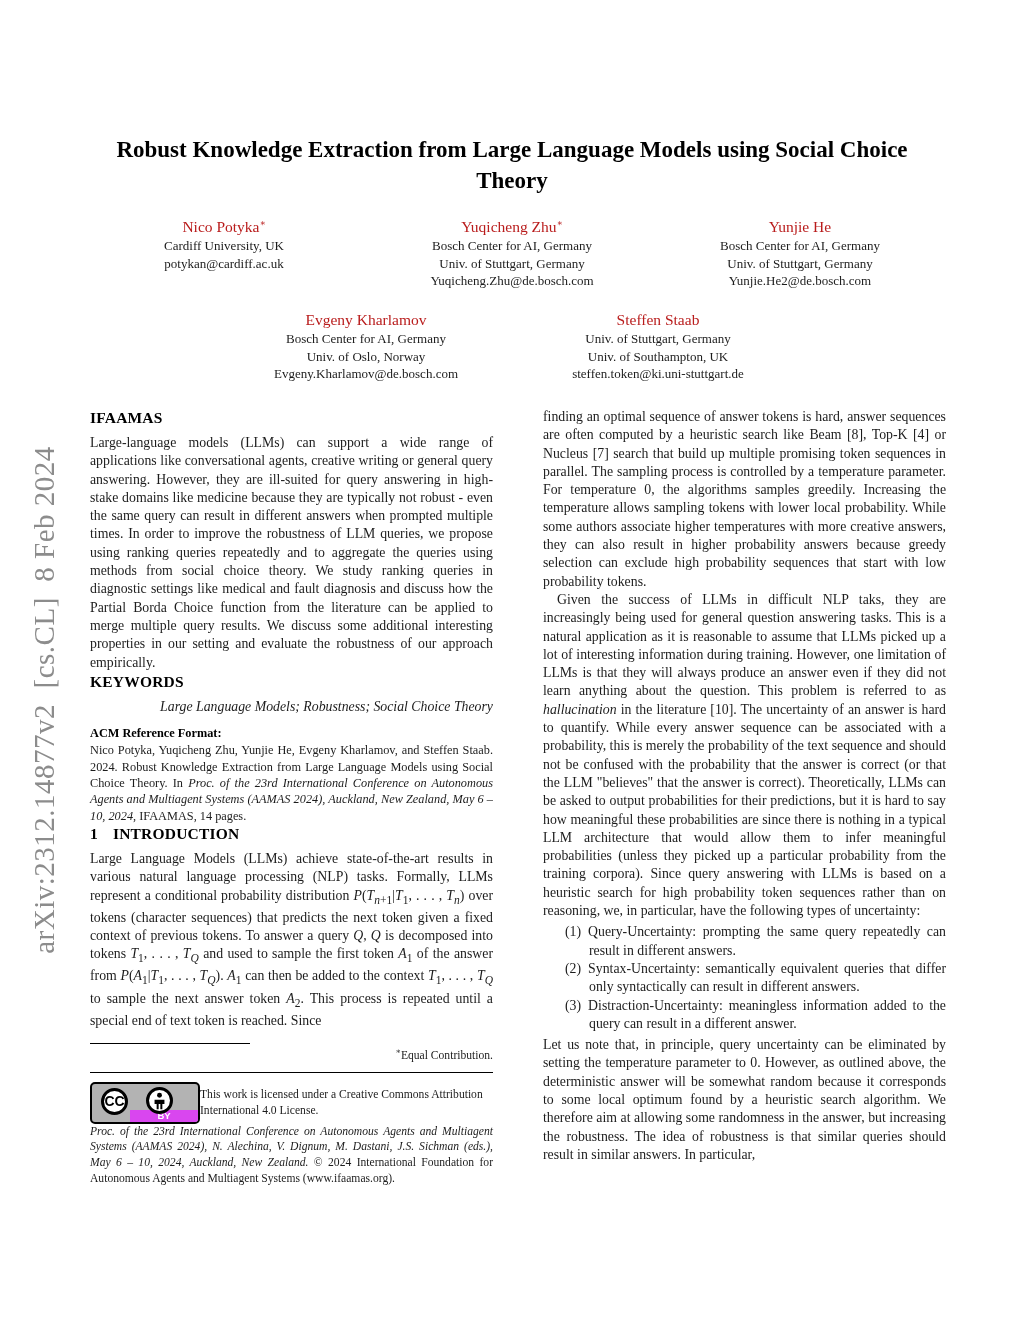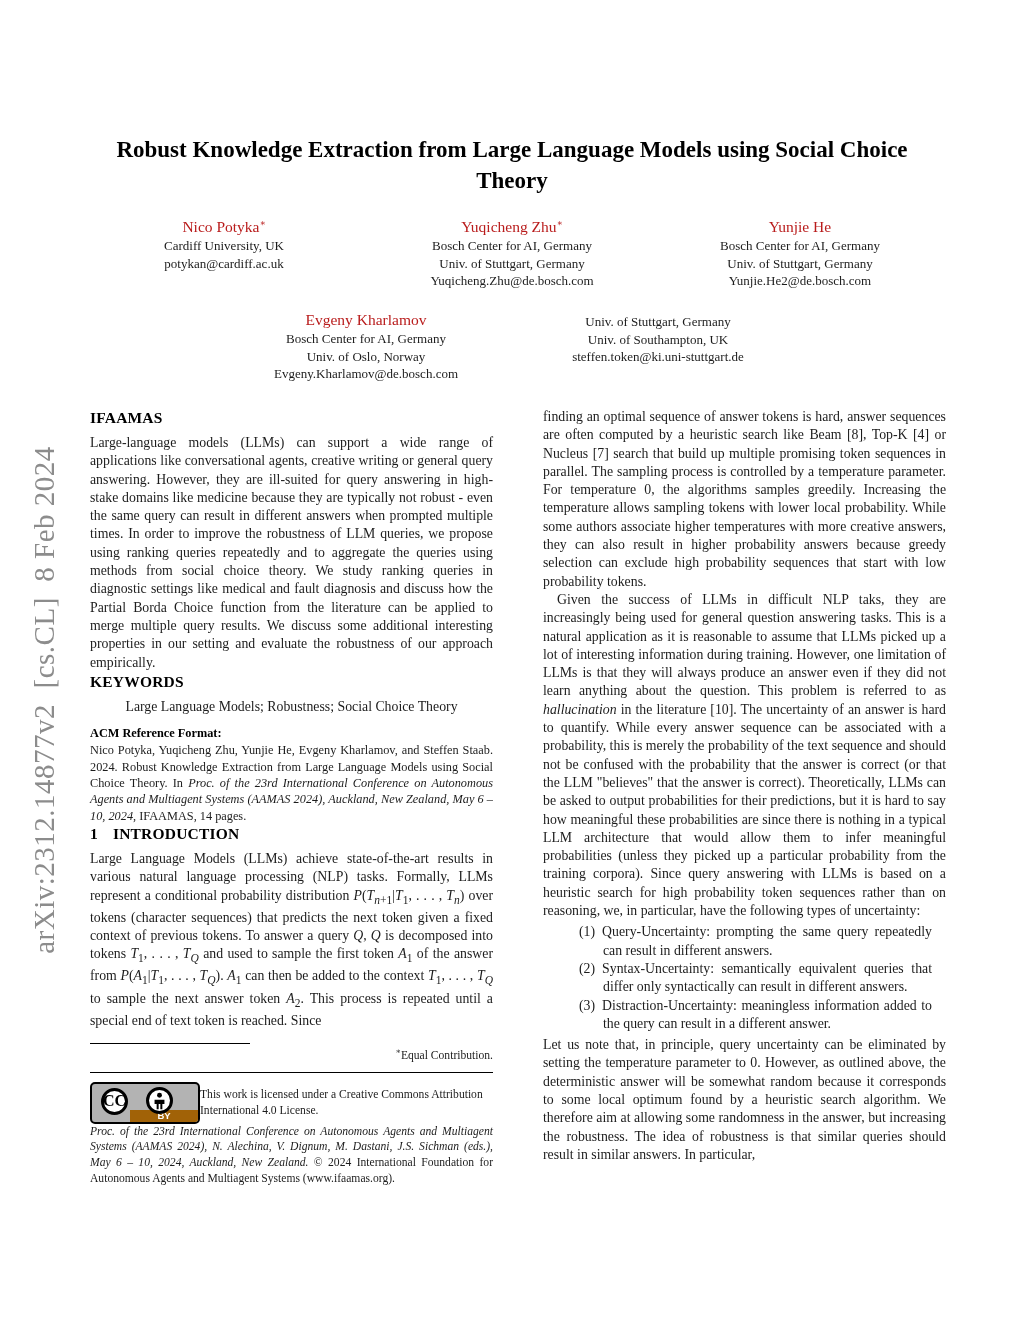--- a/index.html
+++ b/index.html
@@ -31,46 +31,46 @@
   
   .col { position:absolute; top:408px; width:403px; font-size:13.8px; line-height:18.3px; text-align:justify; }
   .col-left  { left:90px; }
   .col-right { left:543px; }
   .col p { margin:0; }
 
   h2.section { font-size:15.5px; line-height:19px; margin:0 0 7px 0; font-weight:bold;
                color:#000; letter-spacing:0.2px; text-align:left; }
   .mt { margin-top:13px; }
   .heading-num { display:inline-block; margin-right:15px; }
-  .keywords-text { text-align:center; }
+  .keywords-text { text-align:right;font-style:italic; }
   h3.acmhead { font-size:12.3px; line-height:15px; margin:10px 0 1px 0; font-weight:bold; color:#000; text-align:left;font-family:Liberation Serif, serif; }
   .acmtext { font-size:12.3px; line-height:16.4px; }
 
   .footnote-rule { width:160px; border-top:1.2px solid #000; margin-top:13px; }
   .footnote { font-size:11.6px; line-height:15px; margin-top:3px; text-align:right; }
   .footnote sup { font-size:8px; }
   .col-rule { border-top:1.2px solid #000; margin-top:9px; }
 
   .license { display:flex; margin-top:9px; align-items:center; }
   .cc-badge { width:106px; height:38px; flex:0 0 auto; background:#b3b3b3;
               border:2px solid #000; border-radius:5px; position:relative; }
-  .cc-strip { position:absolute; left:38px; right:0; bottom:0; height:12px; background:#a16207;
+  .cc-strip { position:absolute; left:38px; right:0; bottom:0; height:12px; background:#d946ef;
               color:#fff; font-size:9.5px; font-weight:bold; text-align:center; line-height:12.5px;
               font-family:"Liberation Sans",sans-serif; border-bottom-right-radius:3px; }
   .cc-circle { position:absolute; width:27px; height:27px; border-radius:50%; background:#fff;
                border:3px solid #000; box-sizing:border-box; display:flex; align-items:center;
                justify-content:center; }
-  .cc-c1 { left:9px; top:4px; font-family:Liberation Serif, serif; font-weight:bold; font-size:16px; color:#000; }
+  .cc-c1 { left:9px; top:4px; font-family:Liberation Sans, sans-serif; font-weight:bold; font-size:14px; color:#000; }
   .cc-c2 { left:54px; top:3px; }
   .license-text { font-size:11.6px; line-height:15.8px; margin-left:13px; text-align:left; }
 
   .conf { font-size:11.6px; line-height:15.6px; margin-top:15px; }
 
   .p-indent { text-indent:14px; }
-  .olist { margin:3px 14px; }
+  .olist { margin:3px 0; }
   .oitem { padding-left:46px; text-indent:-24px; margin:0; }
   .onum { margin-right:7px; }
   .p-after-list { margin-top:3px !important; }
 </style>
 </head>
 <body>
 
 <div class="page">
 
   <div class="watermark">arXiv:2312.14877v2  [cs.CL]  8 Feb 2024</div>
@@ -99,20 +99,21 @@
     </div>
 
     <div class="authors-row row2">
       <div class="author">
         <div class="author-name">Evgeny Kharlamov</div>
         <div class="author-line">Bosch Center for AI, Germany</div>
         <div class="author-line">Univ. of Oslo, Norway</div>
         <div class="author-line">Evgeny.Kharlamov@de.bosch.com</div>
       </div>
       <div class="author">
+        <div class="author-name">Steffen Staab</div>
         <div class="author-line">Univ. of Stuttgart, Germany</div>
         <div class="author-line">Univ. of Southampton, UK</div>
         <div class="author-line">steffen.token@ki.uni-stuttgart.de</div>
       </div>
     </div>
   </div>
 
   <section class="col col-left">
     <h2 class="section">IFAAMAS</h2>
     <p>Large-language models (LLMs) can support a wide range of applications like conversational agents, creative writing or general query answering. However, they are ill-suited for query answering in high-stake domains like medicine because they are typically not robust - even the same query can result in different answers when prompted multiple times. In order to improve the robustness of LLM queries, we propose using ranking queries repeatedly and to aggregate the queries using methods from social choice theory. We study ranking queries in diagnostic settings like medical and fault diagnosis and discuss how the Partial Borda Choice function from the literature can be applied to merge multiple query results. We discuss some additional interesting properties in our setting and evaluate the robustness of our approach empirically.</p>

